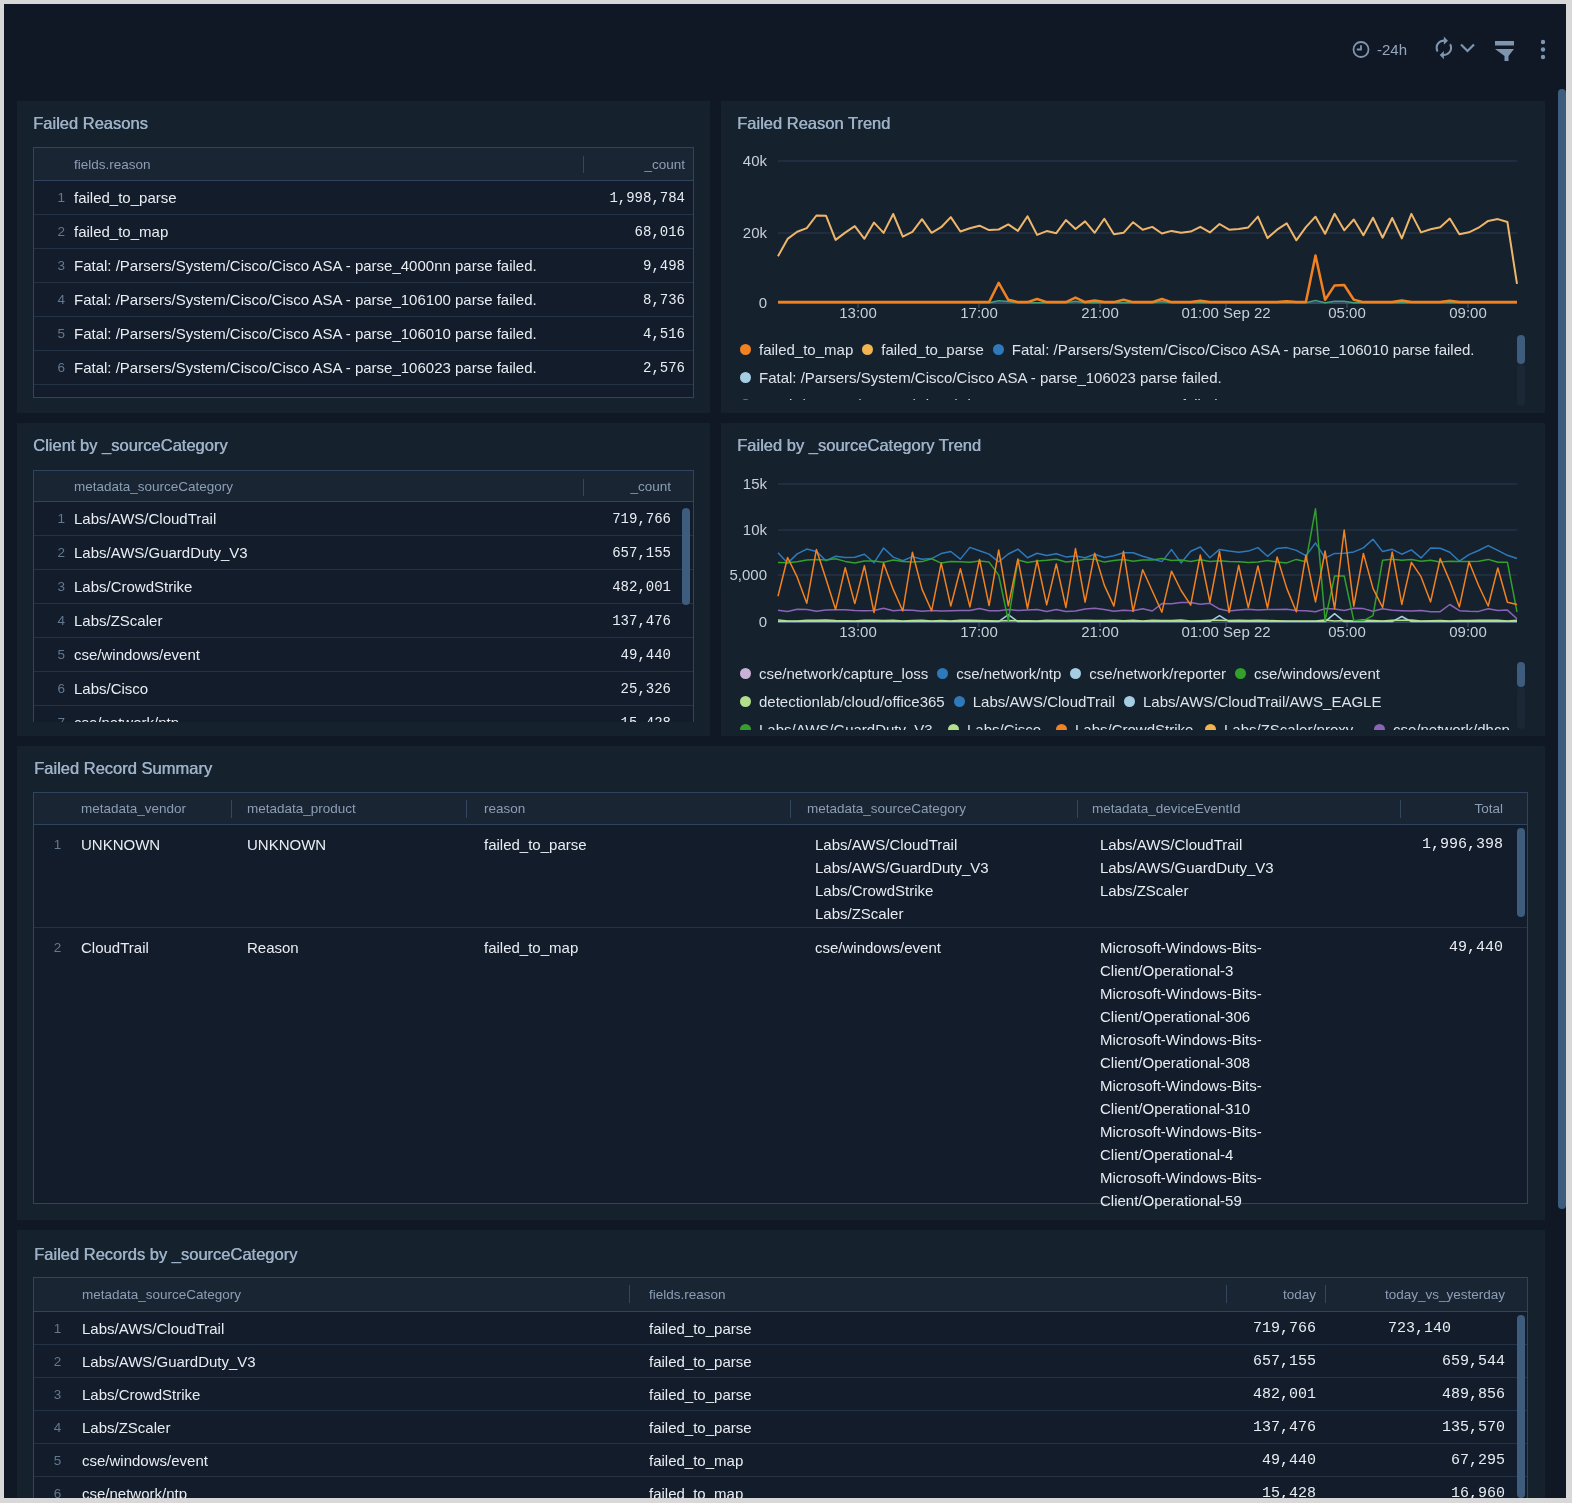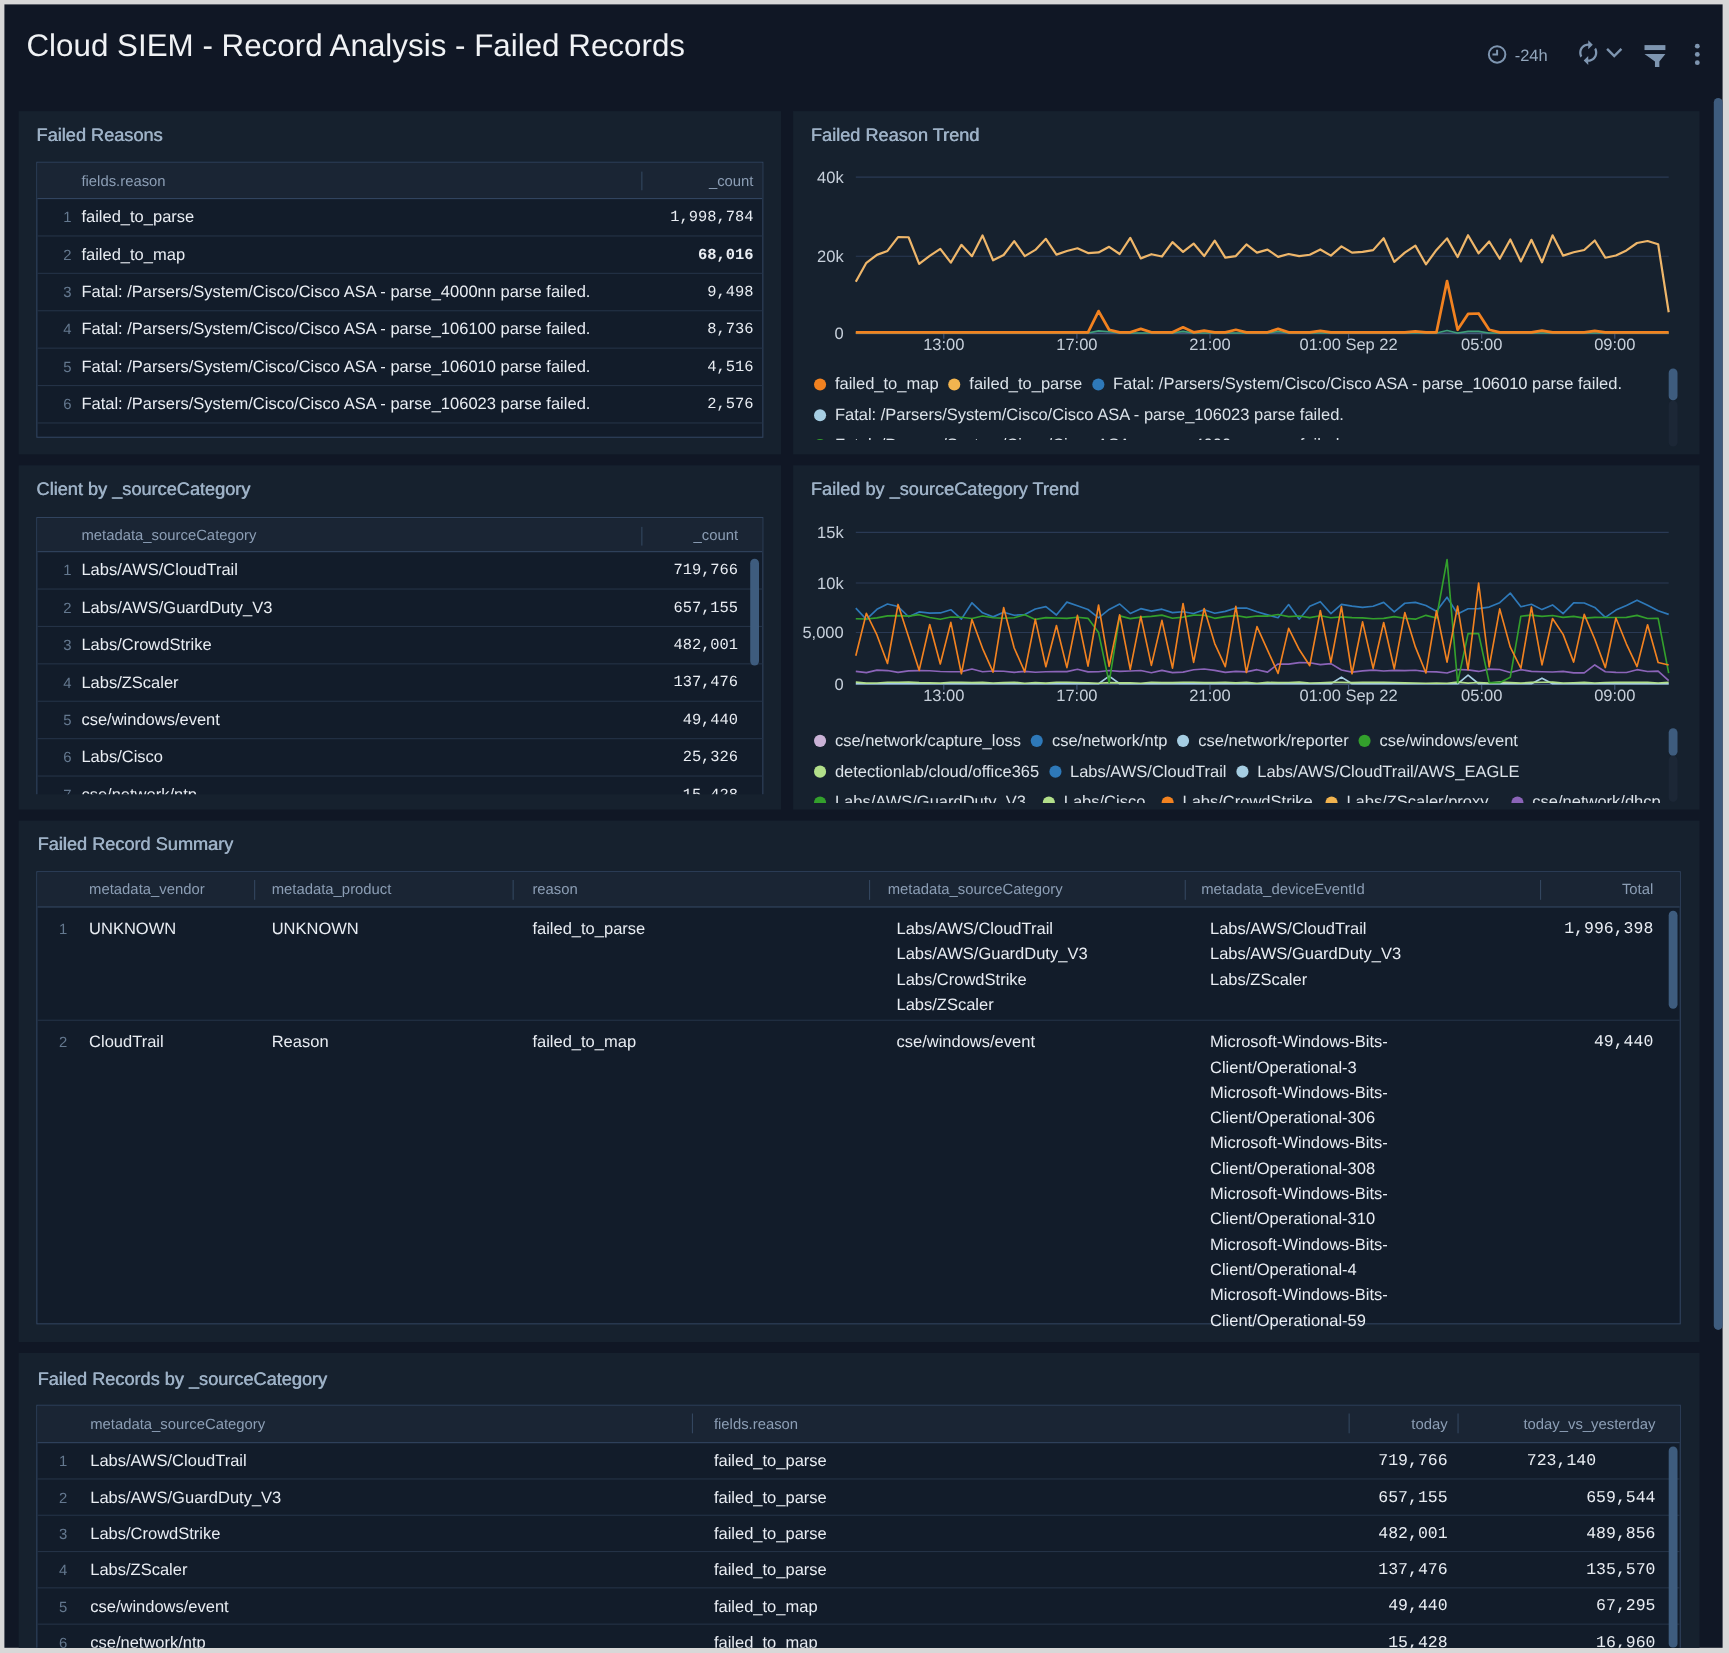--- a/index.html
+++ b/index.html
@@ -24,21 +24,20 @@
 .ltext { color:#dce3ea; font-size:15px; }
 .sb { position:absolute; width:8px; border-radius:4px; background:#3e5c7e; }
 .bigtbl { position:absolute; left:16px; width:1495px; border:1px solid #31445f; background:#121c2a; }
 .bighead { background:#1a2534; border-bottom:1px solid #31445f; position:relative; color:#8c9eb5; font-size:13.5px; display:flex; align-items:center; }
 .bcell { position:absolute; color:#e9edf3; font-size:15px; line-height:23px; }
 .hsep { position:absolute; top:7px; width:1px; height:18px; background:#33465f; }
 </style></head>
 <body>
 <div class="page">
 
-<div style="position:absolute;left:20px;top:22px;font-size:28.5px;color:#f0f2f5;">Cloud SIEM - Record Analysis - Failed Records</div>
 <svg width="230" height="40" style="position:absolute;left:1336px;top:24px;" viewBox="0 0 230 40">
   <g stroke="#7e95b0" fill="none" stroke-width="1.8">
     <circle cx="21" cy="21.5" r="7.5"></circle>
     <path d="M21 17.2 V21.5 H16.8"></path>
   </g>
   <text x="37" y="27" fill="#93a7bd" font-size="15" font-family="Liberation Sans, sans-serif">-24h</text>
   <path transform="translate(91.5,7.5) scale(1.03)" fill="#7e95b0" d="M12 6v3l4-4-4-4v3c-4.42 0-8 3.58-8 8 0 1.57.46 3.03 1.24 4.26L6.7 14.8c-.45-.83-.7-1.79-.7-2.8 0-3.31 2.69-6 6-6zm6.76 1.74L17.3 9.2c.44.84.7 1.79.7 2.8 0 3.31-2.69 6-6 6v-3l-4 4 4 4v-3c4.42 0 8-3.58 8-8 0-1.57-.46-3.03-1.24-4.26z"></path>
   <path d="M121 16.5 l6.5 6.5 l6.5 -6.5" fill="none" stroke="#7e95b0" stroke-width="2.2"></path>
   <rect x="155" y="13" width="19" height="4.5" fill="#7e95b0"></rect>
   <path d="M155 21 h19 l-5.5 7 v5 h-4 v-5 z" fill="#7e95b0"></path>
@@ -61,21 +60,21 @@
             <div class="c-num hnum" style="padding-right:8px;">_count</div>
           </div>
           <div class="trow" style="height:34px;">
             <div class="c-idx">1</div>
             <div class="c-name rowtext">failed_to_parse</div>
             <div class="c-num mono" style="padding-right:8px;">1,998,784</div>
           </div>
           <div class="trow" style="height:34px;">
             <div class="c-idx">2</div>
             <div class="c-name rowtext">failed_to_map</div>
-            <div class="c-num mono" style="padding-right:8px;font-weight:bold;">68,016</div>
+            <div class="c-num mono" style="padding-right:8px;">68,016</div>
           </div>
           <div class="trow" style="height:34px;">
             <div class="c-idx">3</div>
             <div class="c-name rowtext">Fatal: /Parsers/System/Cisco/Cisco ASA - parse_4000nn parse failed.</div>
             <div class="c-num mono" style="padding-right:8px;">9,498</div>
           </div>
           <div class="trow" style="height:34px;">
             <div class="c-idx">4</div>
             <div class="c-name rowtext">Fatal: /Parsers/System/Cisco/Cisco ASA - parse_106100 parse failed.</div>
             <div class="c-num mono" style="padding-right:8px;">8,736</div>

